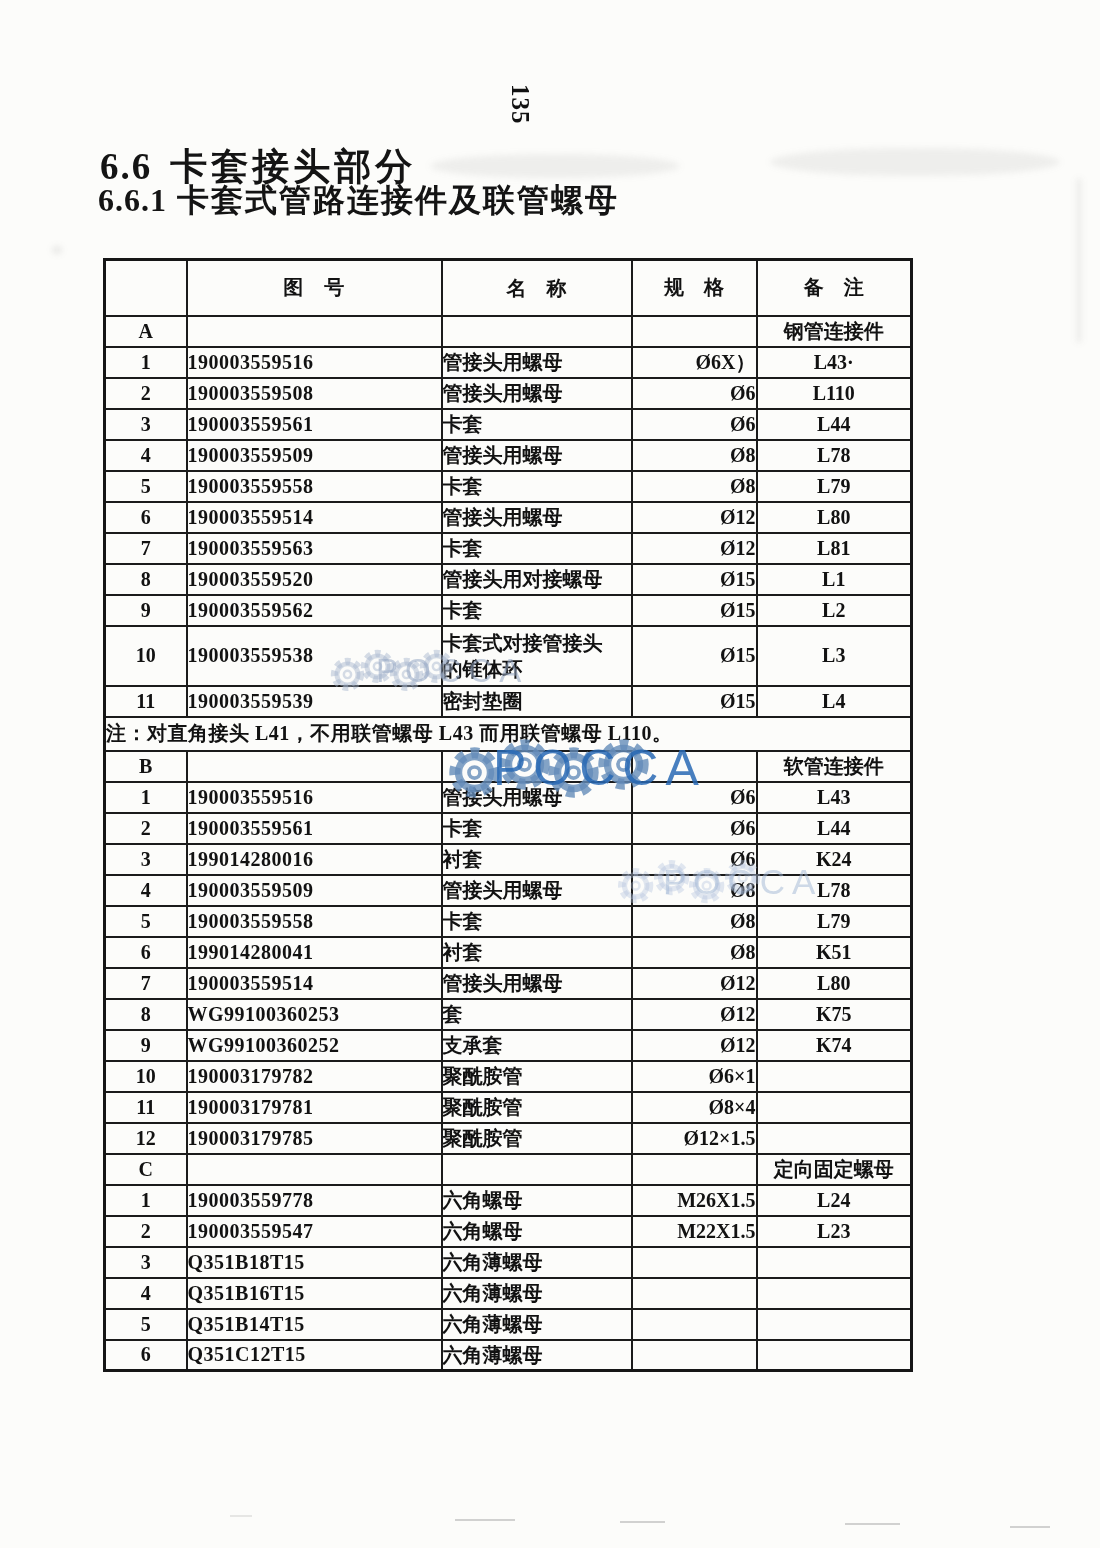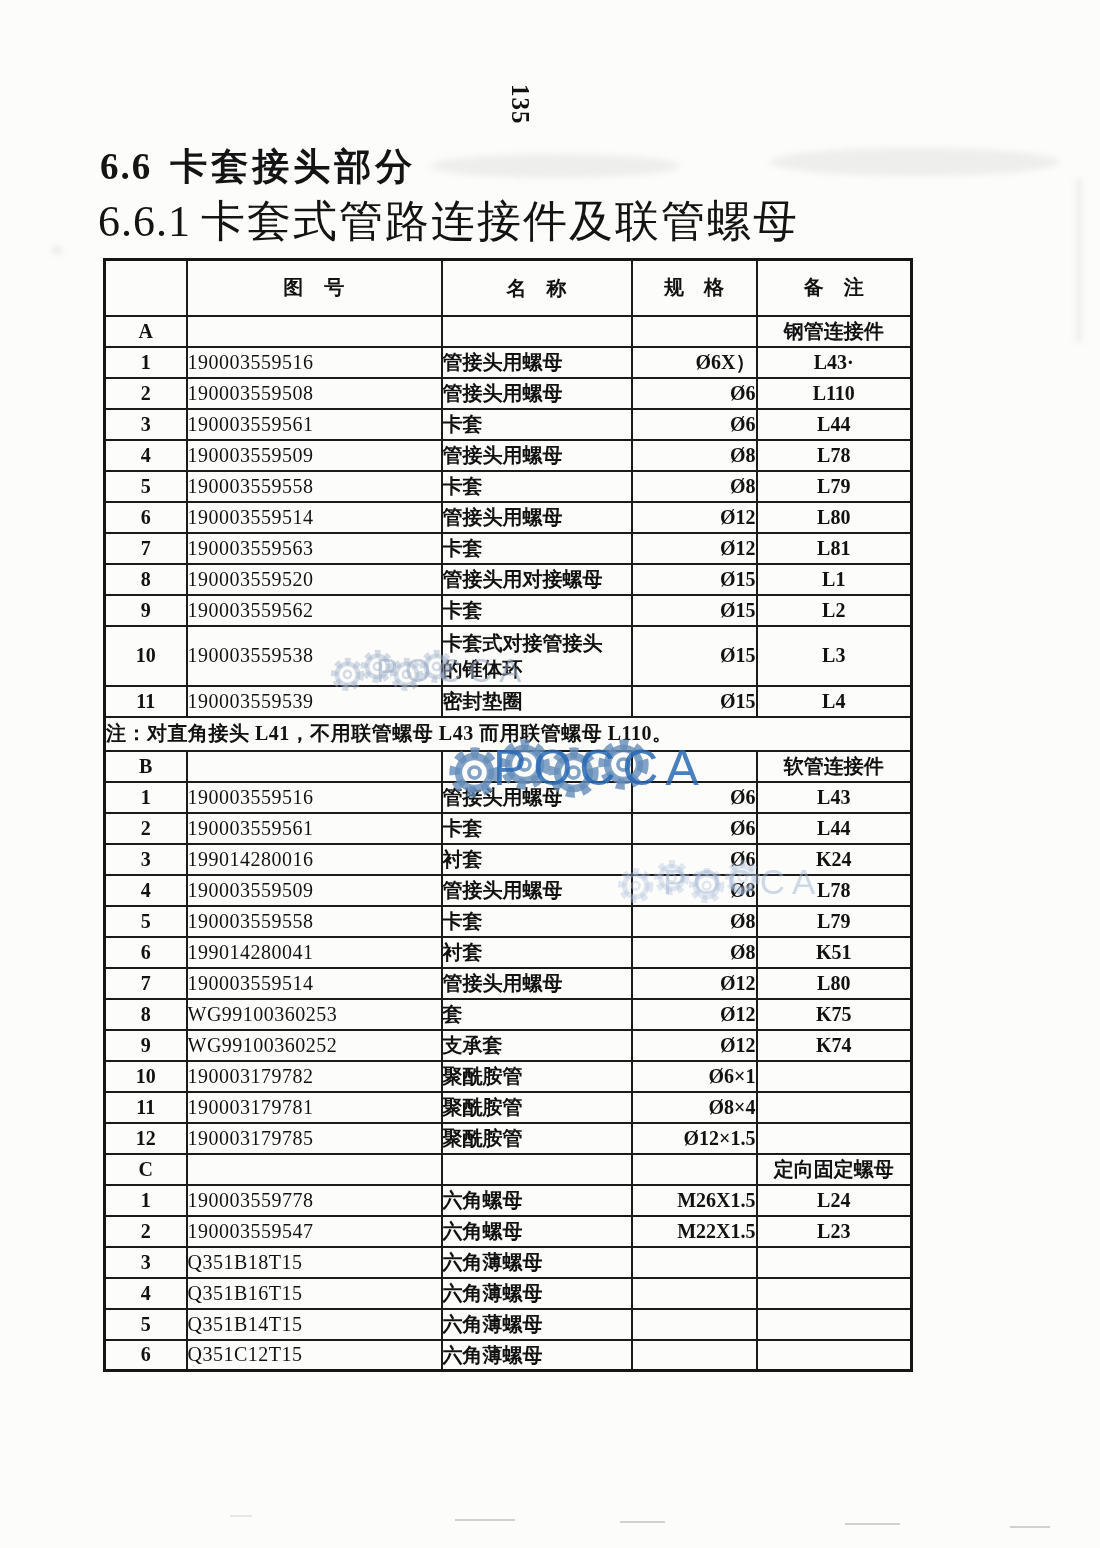--- a/index.html
+++ b/index.html
@@ -16,21 +16,21 @@
   .page-number{
     position:absolute;left:506px;top:84px;
     writing-mode:vertical-rl;
     font-weight:700;font-size:25px;letter-spacing:1px;
     color:#111;
   }
   
   .h1{position:absolute;left:100px;top:142px;font-weight:700;font-size:37px;white-space:nowrap;}
   .h1 .hnum{margin-right:18px;letter-spacing:2px;}
   .h1 .htitle{letter-spacing:4px;margin-top:28px;}
-  .h2{position:absolute;left:98px;top:192px;font-weight:400;font-size:44px;white-space:nowrap;}
+  .h2{position:absolute;left:98px;top:179px;font-weight:700;font-size:32px;white-space:nowrap;}
   .h2 .hnum{margin-right:10px;letter-spacing:1px;}
   .h2 .htitle{letter-spacing:2px;}
   
   table.parts{
     position:absolute;left:103px;top:258px;
     border-collapse:collapse;table-layout:fixed;
     width:807px;
     border:3px solid #161616;
     background:transparent;
     z-index:1;
@@ -40,21 +40,21 @@
     font-size:20px;color:#121212;
     overflow:hidden;vertical-align:middle;
     padding:0;
   }
   .r-head{height:56px;}
   .r-sec{height:31px;}
   .r-item{height:31px;}
   .r-tall{height:60px;}
   .r-note{height:34px;}
   td.c0{text-align:center;font-weight:700;}
-  td.c1{padding-left:14px;font-weight:400;letter-spacing:0.5px;}
+  td.c1{padding-left:14px;font-weight:700;letter-spacing:0.5px;}
   td.c2{padding-left:10px;font-weight:600;white-space:pre-line;line-height:1.3;}
   td.c3{text-align:right;font-weight:700;}
   td.c4{text-align:center;font-weight:700;}
   td.hcell{text-align:center;font-weight:700;font-size:21px;padding-left:0;font-family:Liberation Serif, serif;}
   td.ncell{font-weight:600;font-size:20px;padding-left:7px;letter-spacing:0.5px;}
   
   .wm-layer{position:absolute;left:0;top:0;width:100%;height:100%;pointer-events:none;z-index:5;}
   .wm{position:absolute;mix-blend-mode:multiply;}
   .wm-gears{position:absolute;left:0;top:0;width:100%;height:100%;}
   .gear{position:absolute;}

